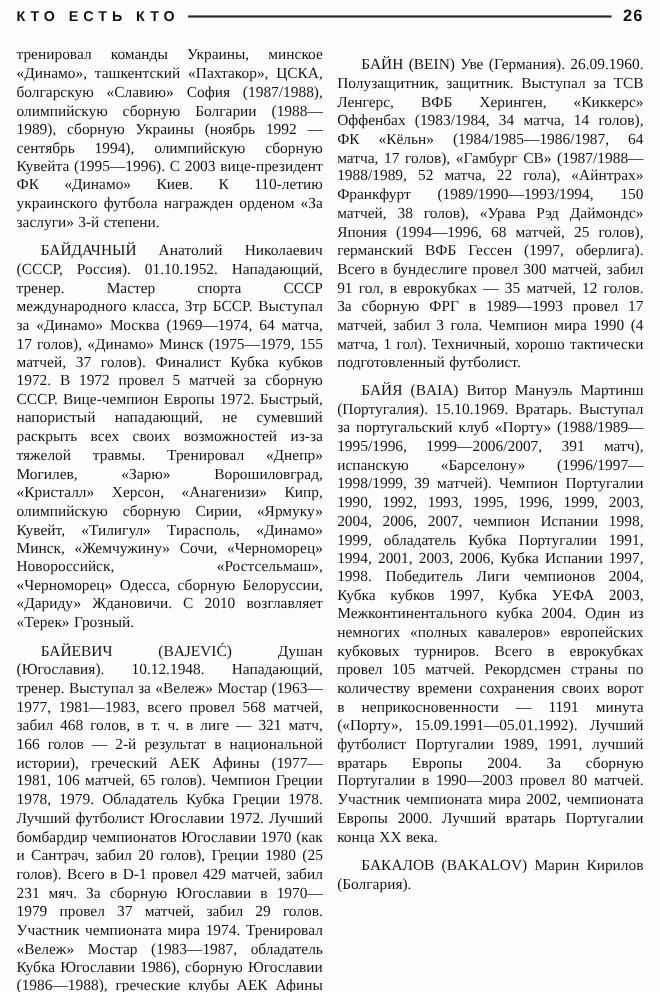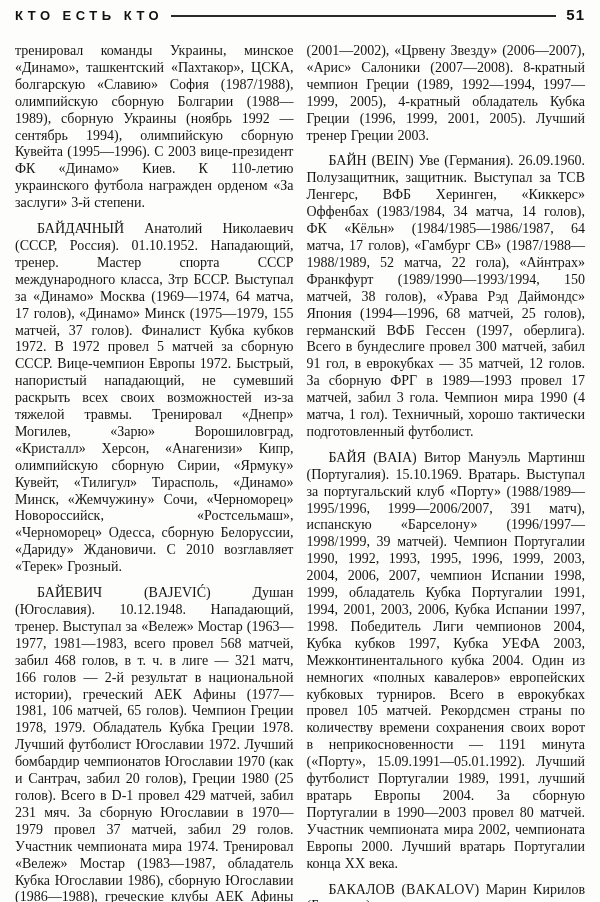--- a/index.html
+++ b/index.html
@@ -71,32 +71,31 @@
   }
 </style>
 </head>
 <body>
 
 <div class="page">
 
   <div class="running-head">
     <span class="title">КТО ЕСТЬ КТО</span>
     <span class="rule"></span>
-    <span class="pageno">51</span>
+    <span class="pageno">26</span>
   </div>
 
   <div class="columns">
 
     <div class="col">
       <p class="cont"><span>тренировал команды Украины, минское «Динамо», ташкентский «Пахтакор», ЦСКА, болгарскую «Славию» София (1987/1988), олимпийскую сборную Болгарии (1988—1989), сборную Украины (ноябрь 1992 — сентябрь 1994), олимпийскую сборную Кувейта (1995—1996). С 2003 вице-президент ФК «Динамо» Киев. К 110-летию украинского футбола награжден орденом «За заслуги» 3-й степени.</span></p>
       <p class="entry"><span class="lead">БАЙДАЧНЫЙ Анатолий Николаевич (СССР, Россия).</span> <span>01.10.1952. Нападающий, тренер. Мастер спорта СССР международного класса, Зтр БССР. Выступал за «Динамо» Москва (1969—1974, 64 матча, 17 голов), «Динамо» Минск (1975—1979, 155 матчей, 37 голов). Финалист Кубка кубков 1972. В 1972 провел 5 матчей за сборную СССР. Вице-чемпион Европы 1972. Быстрый, напористый нападающий, не сумевший раскрыть всех своих возможностей из-за тяжелой травмы. Тренировал «Днепр» Могилев, «Зарю» Ворошиловград, «Кристалл» Херсон, «Анагенизи» Кипр, олимпийскую сборную Сирии, «Ярмуку» Кувейт, «Тилигул» Тирасполь, «Динамо» Минск, «Жемчужину» Сочи, «Черноморец» Новороссийск, «Ростсельмаш», «Черноморец» Одесса, сборную Белоруссии, «Дариду» Ждановичи. С 2010 возглавляет «Терек» Грозный.</span></p>
       <p class="entry"><span class="lead">БАЙЕВИЧ (BAJEVIĆ) Душан (Югославия).</span> <span>10.12.1948. Нападающий, тренер. Выступал за «Вележ» Мостар (1963—1977, 1981—1983, всего провел 568 матчей, забил 468 голов, в т. ч. в лиге — 321 матч, 166 голов — 2-й результат в национальной истории), греческий АЕК Афины (1977—1981, 106 матчей, 65 голов). Чемпион Греции 1978, 1979. Обладатель Кубка Греции 1978. Лучший футболист Югославии 1972. Лучший бомбардир чемпионатов Югославии 1970 (как и Сантрач, забил 20 голов), Греции 1980 (25 голов). Всего в D-1 провел 429 матчей, забил 231 мяч. За сборную Югославии в 1970—1979 провел 37 матчей, забил 29 голов. Участник чемпионата мира 1974. Тренировал «Вележ» Мостар (1983—1987, обладатель Кубка Югославии 1986), сборную Югославии (1986—1988), греческие клубы АЕК Афины (1988—1996, 2002—2003, 2008—2010), «Олимпиакос» Пирей (июнь 1996 — 2000, 2004—2005), ПАОК</span></p>
     </div>
 
     <div class="col">
-      <p class="cont"><span>(2001—2002), «Црвену Звезду» (2006—2007), «Арис» Салоники (2007—2008). 8-кратный чемпион Греции (1989, 1992—1994, 1997—1999, 2005), 4-кратный обладатель Кубка Греции (1996, 1999, 2001, 2005). Лучший тренер Греции 2003.</span></p>
       <p class="entry"><span class="lead">БАЙН (BEIN) Уве (Германия).</span> <span>26.09.1960. Полузащитник, защитник. Выступал за ТСВ Ленгерс, ВФБ Херинген, «Киккерс» Оффенбах (1983/1984, 34 матча, 14 голов), ФК «Кёльн» (1984/1985—1986/1987, 64 матча, 17 голов), «Гамбург СВ» (1987/1988—1988/1989, 52 матча, 22 гола), «Айнтрах» Франкфурт (1989/1990—1993/1994, 150 матчей, 38 голов), «Урава Рэд Даймондс» Япония (1994—1996, 68 матчей, 25 голов), германский ВФБ Гессен (1997, оберлига). Всего в бундеслиге провел 300 матчей, забил 91 гол, в еврокубках — 35 матчей, 12 голов. За сборную ФРГ в 1989—1993 провел 17 матчей, забил 3 гола. Чемпион мира 1990 (4 матча, 1 гол). Техничный, хорошо тактически подготовленный футболист.</span></p>
       <p class="entry"><span class="lead">БАЙЯ (BAIA) Витор Мануэль Мартинш (Португалия).</span> <span>15.10.1969. Вратарь. Выступал за португальский клуб «Порту» (1988/1989—1995/1996, 1999—2006/2007, 391 матч), испанскую «Барселону» (1996/1997—1998/1999, 39 матчей). Чемпион Португалии 1990, 1992, 1993, 1995, 1996, 1999, 2003, 2004, 2006, 2007, чемпион Испании 1998, 1999, обладатель Кубка Португалии 1991, 1994, 2001, 2003, 2006, Кубка Испании 1997, 1998. Победитель Лиги чемпионов 2004, Кубка кубков 1997, Кубка УЕФА 2003, Межконтинентального кубка 2004. Один из немногих «полных кавалеров» европейских кубковых турниров. Всего в еврокубках провел 105 матчей. Рекордсмен страны по количеству времени сохранения своих ворот в неприкосновенности — 1191 минута («Порту», 15.09.1991—05.01.1992). Лучший футболист Португалии 1989, 1991, лучший вратарь Европы 2004. За сборную Португалии в 1990—2003 провел 80 матчей. Участник чемпионата мира 2002, чемпионата Европы 2000. Лучший вратарь Португалии конца ХХ века.</span></p>
       <p class="entry"><span class="lead">БАКАЛОВ (BAKALOV) Марин Кирилов (Болгария).</span> </p>
     </div>
 
   </div>
 </div>
 
 </body></html>

